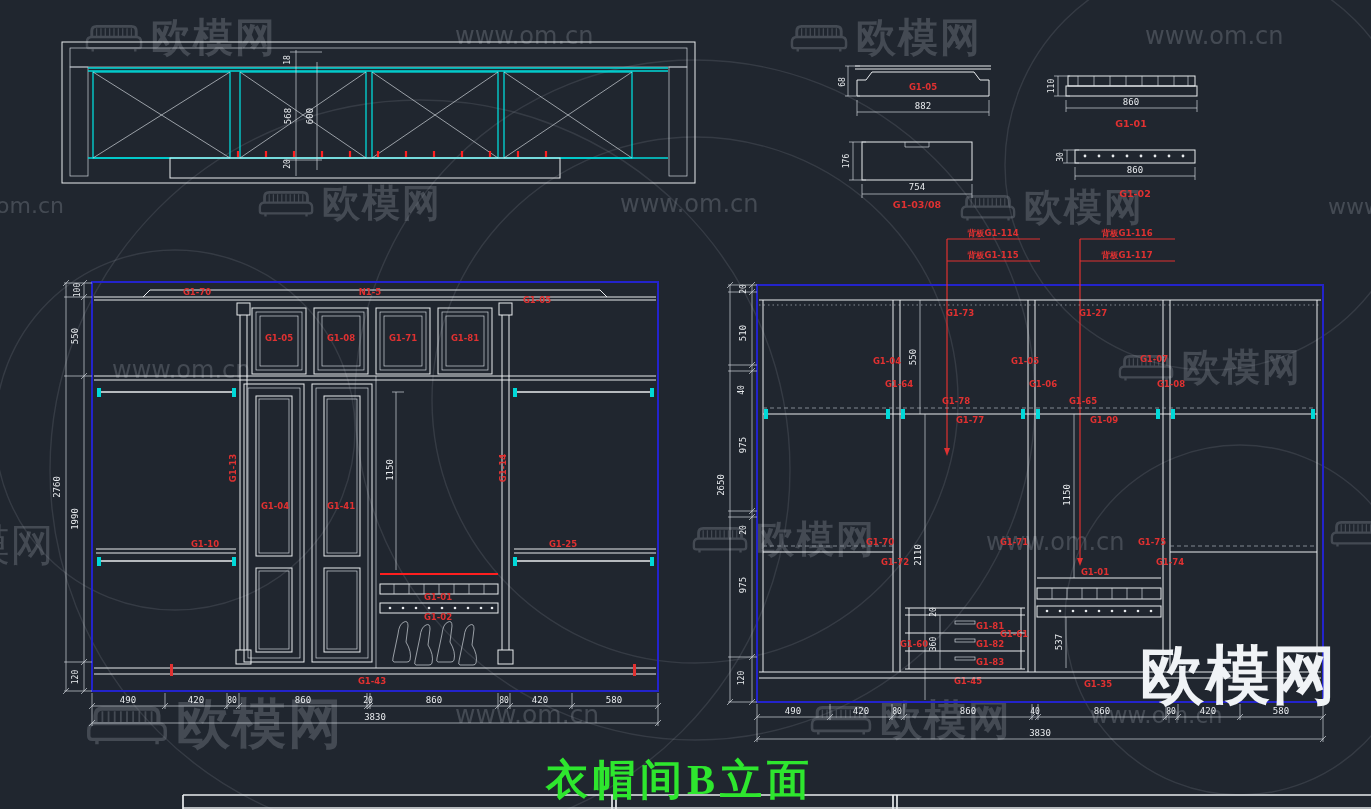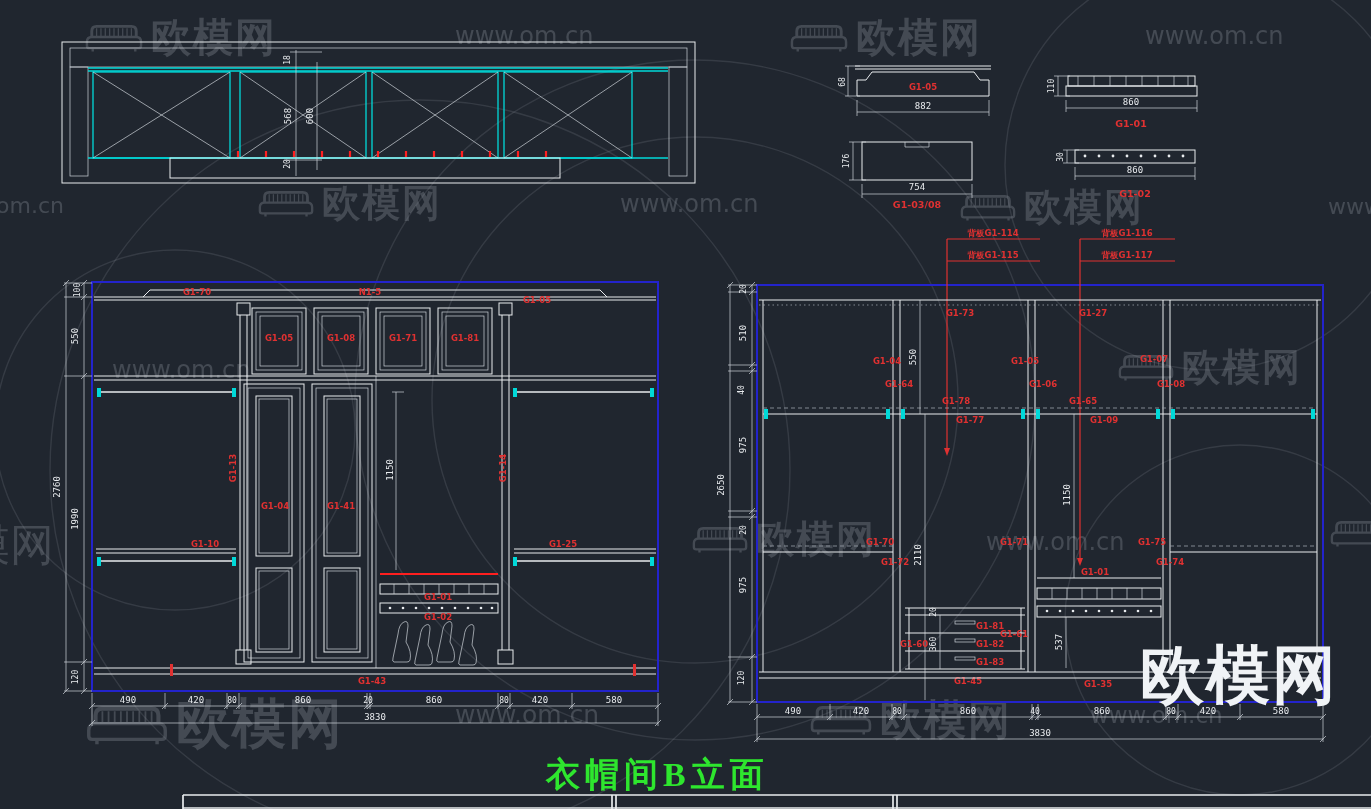--- a/index.html
+++ b/index.html
@@ -21,21 +21,21 @@
   .rdf{fill:#e03131;stroke:none;}
   .dash{stroke-dasharray:4 3;}
   .dots{stroke-dasharray:1.5 3;}
   .gray{stroke:#9aa1aa;stroke-width:.8;fill:none;}
   .circ{stroke:#8b939d;stroke-width:1.4;fill:none;opacity:.2;}
   text{fill:#e8ebee;font:9px "DejaVu Sans Mono",monospace;text-anchor:middle;}
   text.sm{font-size:8px;}
   text.rl{fill:#e03131;font:bold 8.5px "DejaVu Sans",sans-serif;}
   text.rl9{fill:#e03131;font:bold 9.5px "DejaVu Sans",sans-serif;}
   .page-title{position:absolute;left:546px;top:752px;z-index:3;color:#2ee62e;
-      font-size:34px;font-weight:600;letter-spacing:5px;font-family:"Liberation Serif",serif;}
+      font-size:42px;font-weight:600;letter-spacing:5px;font-family:"Liberation Serif",serif;}
   .big-brand{position:absolute;left:1140px;top:632px;z-index:3;color:#f0f3f6;
       font-size:64px;font-weight:bold;letter-spacing:2px;font-family:"Liberation Sans",sans-serif;}
   .big-id{position:absolute;left:1133px;top:700px;z-index:3;color:#f0f3f6;
       font-size:47px;font-weight:bold;font-family:"Liberation Sans",sans-serif;}
 </style>
 </head>
 <body>
 
 <div class="stage">
 

